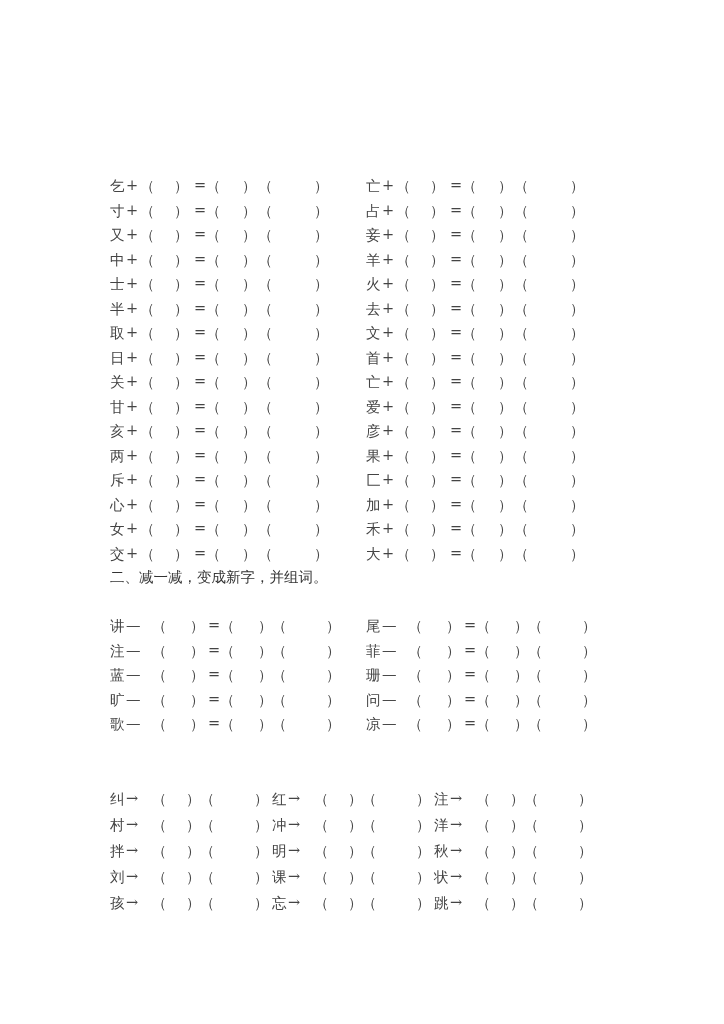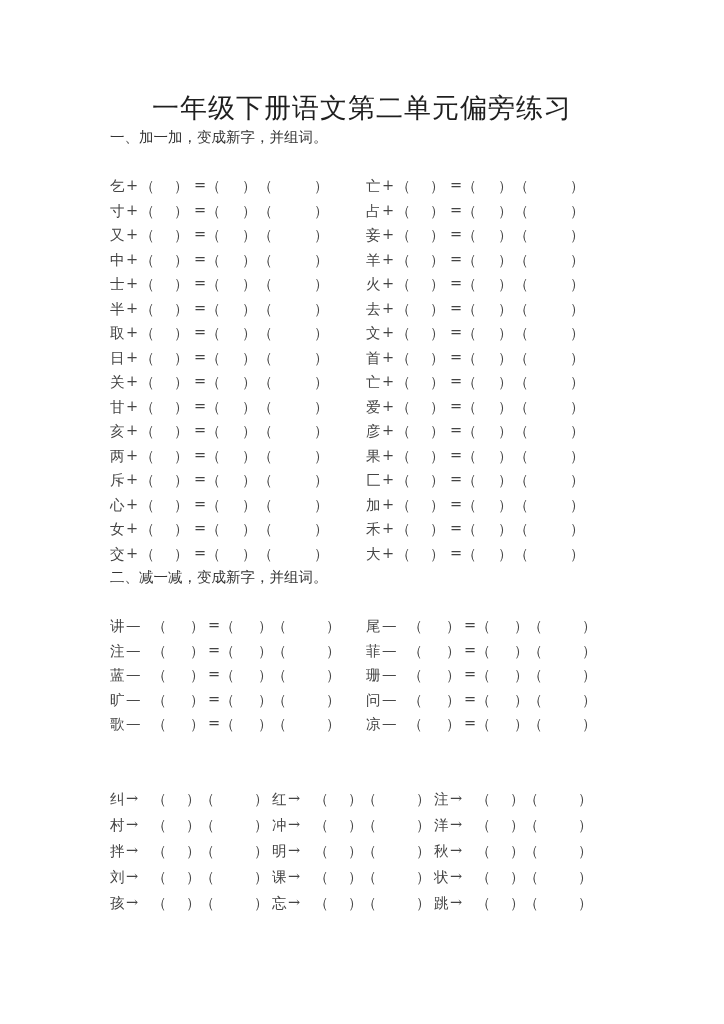--- a/index.html
+++ b/index.html
@@ -9,23 +9,21 @@
   .title{position:absolute;left:0;width:724px;top:90px;text-align:center;
          font-size:27px;letter-spacing:1px;color:#1f1f1f;}
   .line{position:absolute;left:110px;font-size:14.5px;white-space:nowrap;color:#333;}
   .row{position:absolute;height:22px;font-size:14.5px;color:#333;}
   .p{position:absolute;color:#444;}
 </style>
 </head>
 <body>
 
 <div class="page">
-  <div class="title">一年级下册语文第二单元偏旁练习</div>
 
-  <div class="line" style="top:128px">一、加一加，变成新字，并组词。</div>
   <div id="s1">
       <div class="row" style="top: 177px; left: 110px;">
         <span class="p" style="left: 0px;">乞</span>
         <span class="p" style="left: 16px;">+</span>
         <span class="p" style="left: 30px;">（</span>
         <span class="p" style="left: 64px;">）</span>
         <span class="p" style="left: 84px;">=</span>
         <span class="p" style="left: 96px;">（</span>
         <span class="p" style="left: 132px;">）</span>
         <span class="p" style="left: 148px;">（</span>

